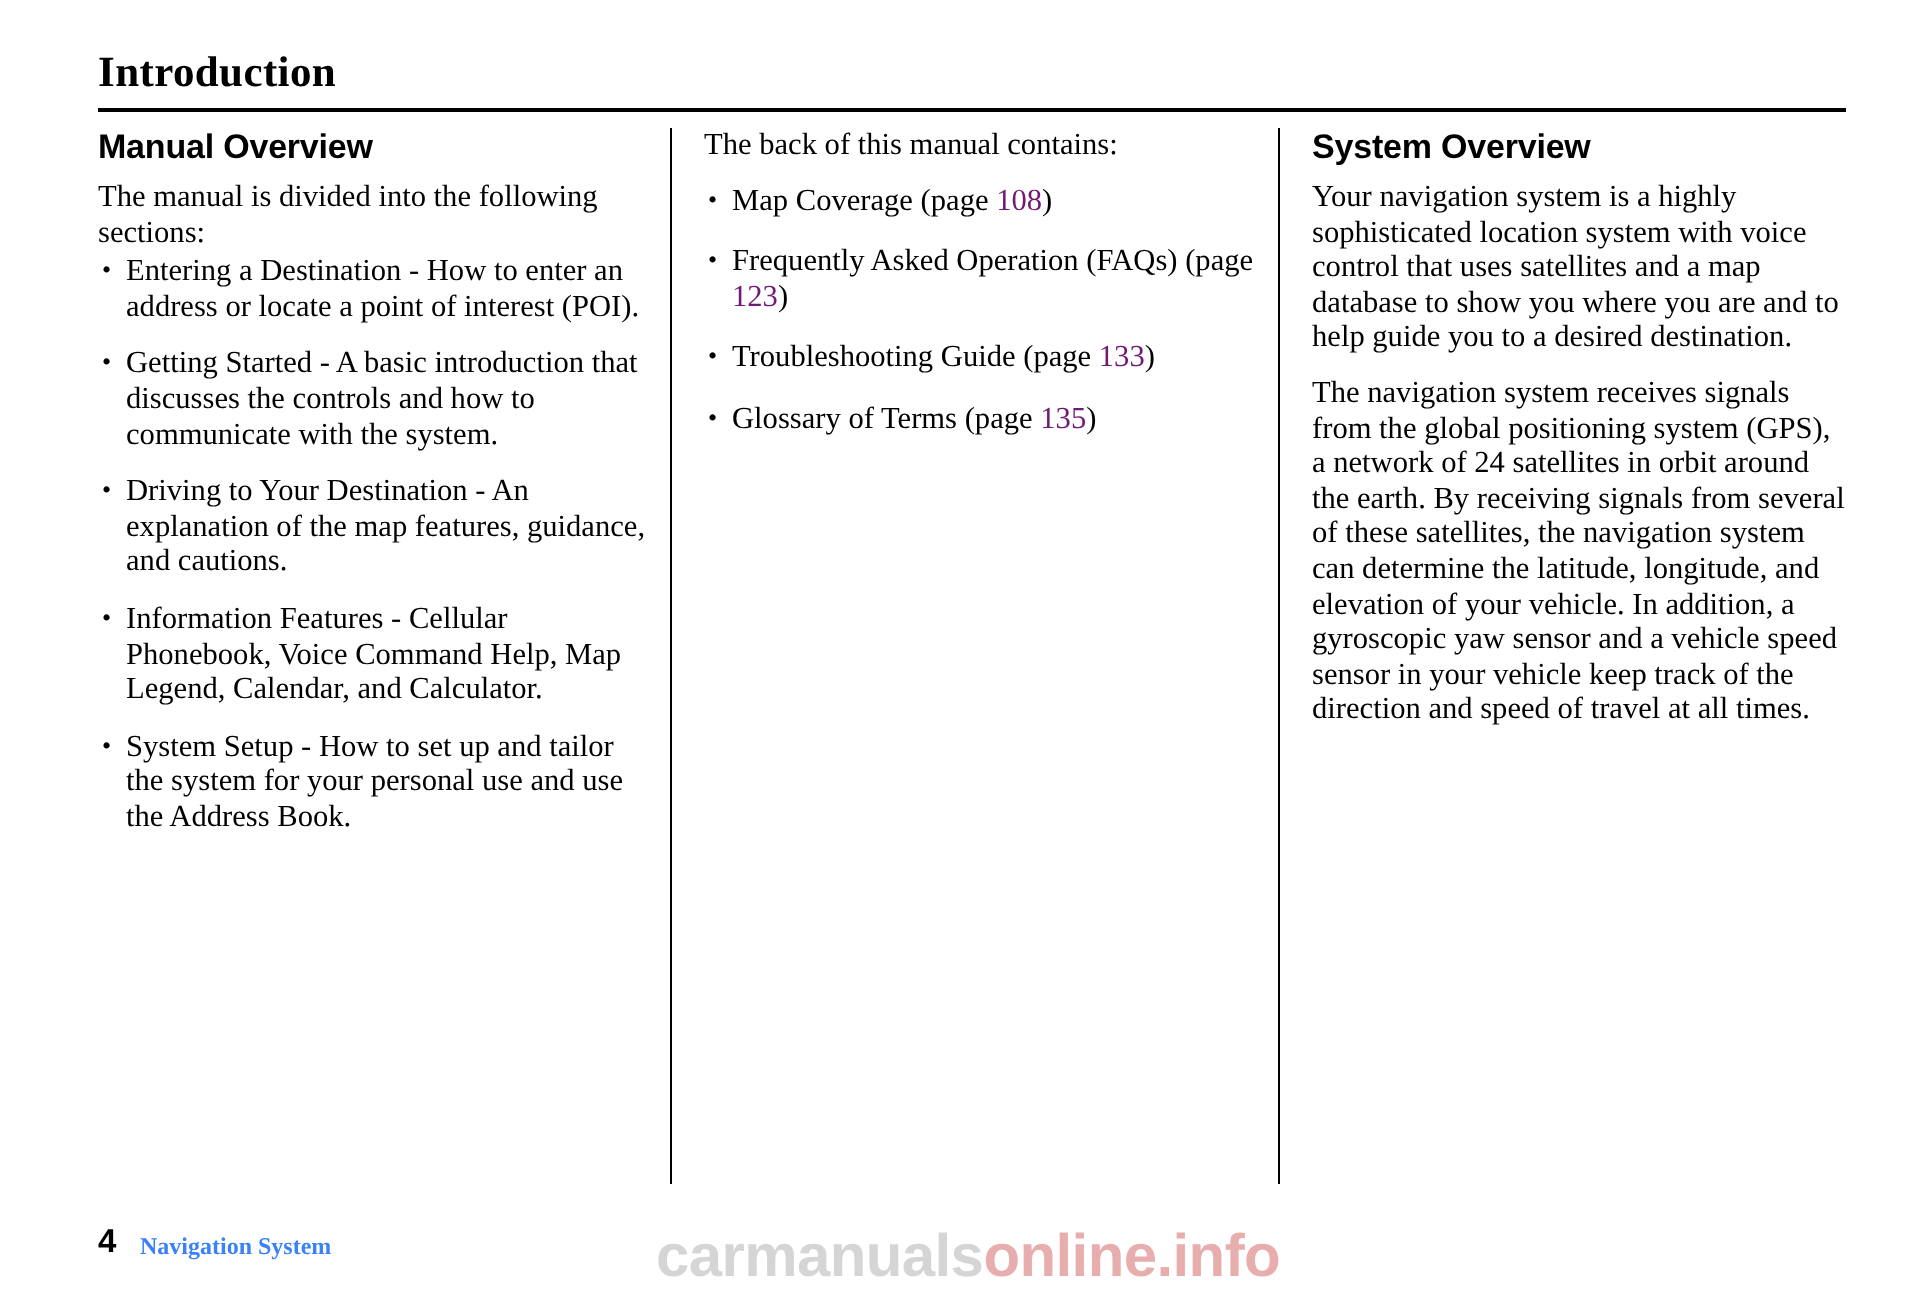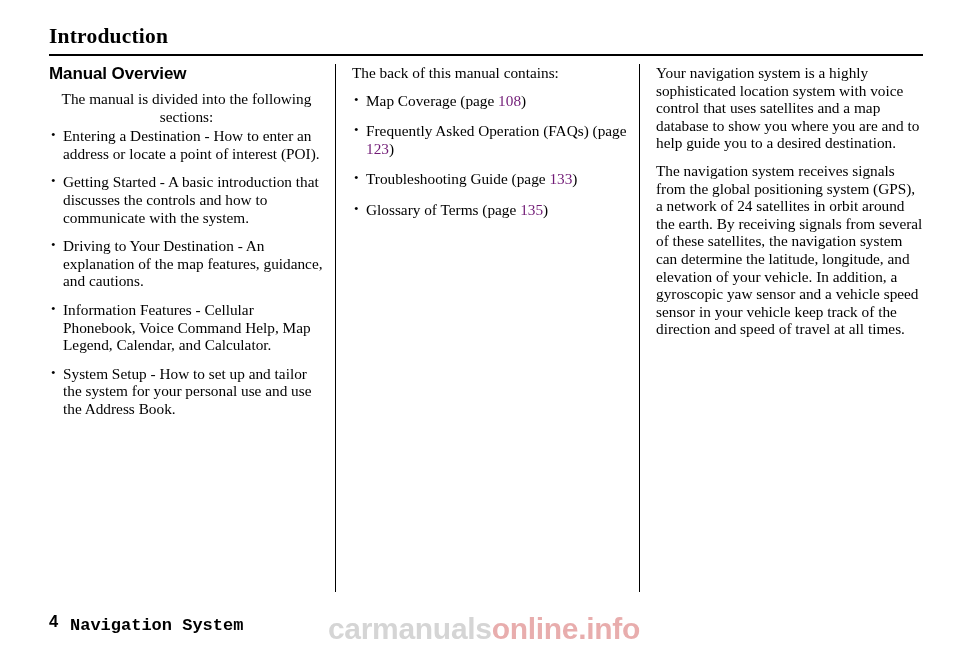--- a/index.html
+++ b/index.html
@@ -72,21 +72,21 @@
     font-size: 17px;
     line-height: 20px;
     letter-spacing: -0.1px;
   }
   p.body {
     margin: 0 0 10px 0;
     font-size: 15.3px;
     line-height: 17.6px;
     text-align: left;
   }
-  p.body.tight { margin-bottom: 2px; text-align: center; }
+  p.body.tight { margin-bottom: 2px; }
   ul.bullets {
     list-style: none;
     margin: 0;
     padding: 0;
   }
   ul.bullets li {
     position: relative;
     padding-left: 14px;
     margin-bottom: 11px;
     font-size: 15.3px;
@@ -111,24 +111,24 @@
     top: 612px;
     font-family: "Liberation Sans", sans-serif;
     font-weight: bold;
     font-size: 16.5px;
     color: #000;
   }
   .footer-label {
     position: absolute;
     left: 66px;
     top: 616px;
-    font-family: Liberation Mono, monospace;
-    font-weight: bold;
-    font-size: 17px;
-    color: #000000;
+    font-family: Liberation Serif, serif;
+    font-weight: bold;
+    font-size: 12px;
+    color: #3b82f6;
   }
   .footer-model {
     position: absolute;
     left: 0;
     top: 617px;
     width: 960px;
     text-align: center;
     font-family: "Liberation Serif", serif;
     font-size: 20.5px;
     letter-spacing: 0.4px;
@@ -178,20 +178,21 @@
       <p class="body">The back of this manual contains:</p>
       <ul class="bullets">
         <li><span>Map Coverage (page </span><span class="pagenum">108</span><span>)</span></li>
         <li><span>Frequently Asked Operation (FAQs) (page </span><span class="pagenum">123</span><span>)</span></li>
         <li><span>Troubleshooting Guide (page </span><span class="pagenum">133</span><span>)</span></li>
         <li><span>Glossary of Terms (page </span><span class="pagenum">135</span><span>)</span></li>
       </ul>
     </div>
 
     <div class="col col-3">
+      <h2 class="sec">System Overview</h2>
       <p class="body">Your navigation system is a highly sophisticated location system with voice control that uses satellites and a map database to show you where you are and to help guide you to a desired destination.</p>
       <p class="body">The navigation system receives signals from the global positioning system (GPS), a network of 24 satellites in orbit around the earth. By receiving signals from several of these satellites, the navigation system can determine the latitude, longitude, and elevation of your vehicle. In addition, a gyroscopic yaw sensor and a vehicle speed sensor in your vehicle keep track of the direction and speed of travel at all times.</p>
     </div>
 
   </div>
 
   <div class="footer-pageno">4</div>
   <div class="footer-label">Navigation System</div>
 
   <div class="watermark"><span>carmanuals</span><span class="wm-red">online.info</span></div>

